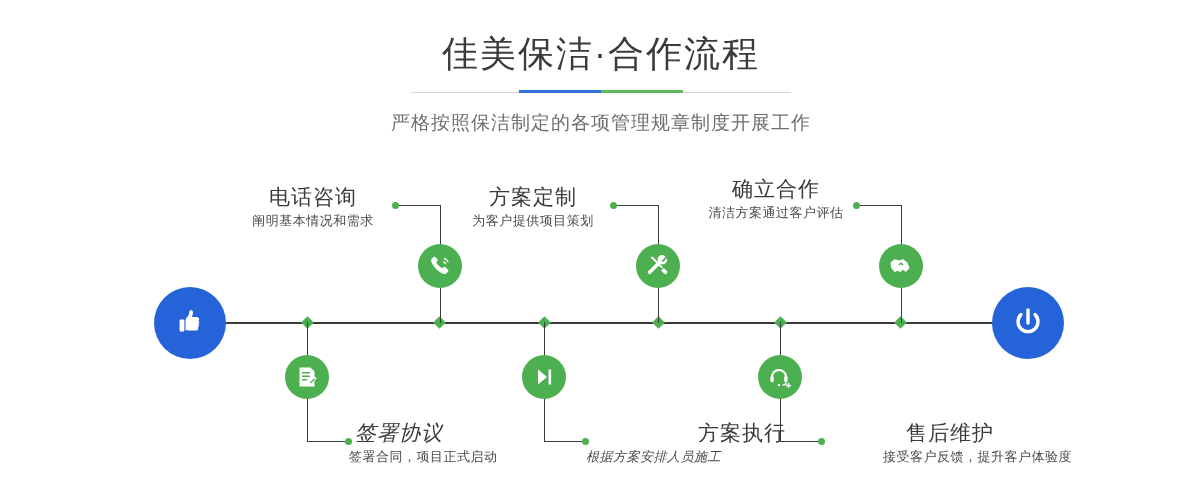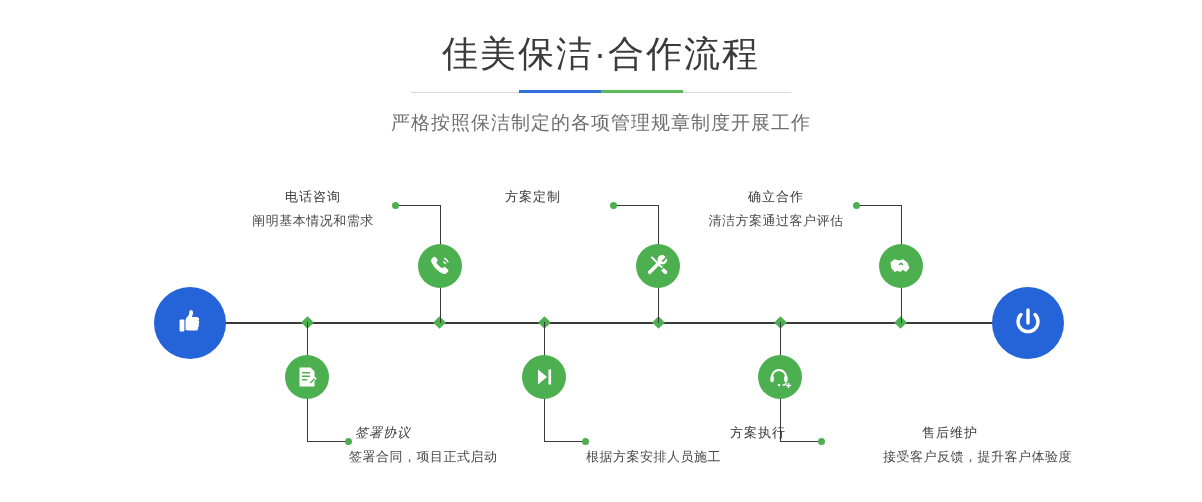--- a/index.html
+++ b/index.html
@@ -138,21 +138,21 @@
     box-shadow: 0 0 0 0 rgba(0,0,0,0);
   }
   .bubble svg { display: block; }
 
   
   .label-group {
     position: absolute;
     text-align: center;
   }
   .label-title {
-    font-size: 13px;
+    font-size: 21px;
     color: #3a3a3a;
     line-height: 22px;
     letter-spacing: 1px;
   }
   .label-desc {
     font-size: 13px;
     color: #4a4a4a;
     line-height: 22px;
     margin-top: 2px;
     letter-spacing: 0.5px;
@@ -242,50 +242,51 @@
     <span>
       <svg width="26" height="26" viewBox="0 0 26 26">
         <path fill="#ffffff" d="M5.2 4.4l2.3-.9 10.4 10.4-1.4 1.4L6.1 4.9z"></path>
         <path fill="#ffffff" d="M17.2 16.4l1.5-1.5 3.2 3.2c.6.6.6 1.5 0 2.1l-.5.5c-.6.6-1.5.6-2.1 0l-3.2-3.2z"></path>
         <path fill="#ffffff" d="M20.6 3.9l-4.1 4.1 1.3 1.3 4.1-4.1c.6 1.6.2 3.5-1.1 4.8-1.4 1.4-3.5 1.7-5.2.9L5.9 20.6c-.7.7-1.8.7-2.5 0s-.7-1.8 0-2.5L13 8.5c-.8-1.7-.5-3.8.9-5.2C15.2 2 17.1 1.6 18.7 2.2"></path>
       </svg>
     </span>
   </div>
   <div class="label-group" style="left:452px; top:186px; width:162px;">
     <div class="label-title">方案定制</div>
+    <div class="label-desc">为客户提供项目策划</div>
   </div>
 
   <div class="vline" style="left:544px; top:322px; height:119px;"></div>
   <div class="hline" style="left:544px; top:441px; width:42px;"></div>
   <div class="dot" style="left:582px; top:438px;"></div>
   <div class="bubble" style="left:522px; top:355px;">
     <span>
       <svg width="26" height="26" viewBox="0 0 26 26">
         <path fill="#ffffff" d="M7 5.5l9 7.5-9 7.5z"></path>
         <rect x="17.5" y="5.5" width="2.6" height="15" fill="#ffffff"></rect>
       </svg>
     </span>
   </div>
   <div class="label-group" style="left:586px; top:422px; width:200px;">
     <div class="label-title" style="text-align:right; padding-left:6px;">方案执行</div>
-    <div class="label-desc" style="text-align:left;">根据方案安排人员施工</div>
+    <div class="label-desc" style="text-align:left;font-style:italic;">根据方案安排人员施工</div>
   </div>
 
   <div class="vline" style="left:901px; top:205px; height:118px;"></div>
   <div class="hline" style="left:857px; top:205px; width:44px;"></div>
   <div class="dot" style="left:853px; top:202px;"></div>
   <div class="bubble" style="left:879px; top:244px;">
     <span>
       <svg width="26" height="26" viewBox="0 0 26 26">
         <path fill="#ffffff" d="M2.5 9.5l4-3.2 4.4 1.1 4.3-1.1 4.2 3.2 2.1 5.5-3.6 3.9-2.8-2.2-2.8 2.2-3.1-1.1-2.6 1.1-3.4-3.8z"></path>
         <path fill="#4cb050" d="M10.6 11.2l2.4-1.9 2.4 1.9-1 1.2-1.4-1.1-1.4 1.1z"></path>
       </svg>
     </span>
   </div>
-  <div class="label-group" style="left:695px; top:186px; width:162px;">
+  <div class="label-group" style="left:695px; top:178px; width:162px;">
     <div class="label-title">确立合作</div>
     <div class="label-desc">清洁方案通过客户评估</div>
   </div>
 
   <div class="vline" style="left:780px; top:322px; height:119px;"></div>
   <div class="hline" style="left:780px; top:441px; width:42px;"></div>
   <div class="dot" style="left:818px; top:438px;"></div>
   <div class="bubble" style="left:758px; top:355px;">
     <span>
       <svg width="26" height="26" viewBox="0 0 26 26">

